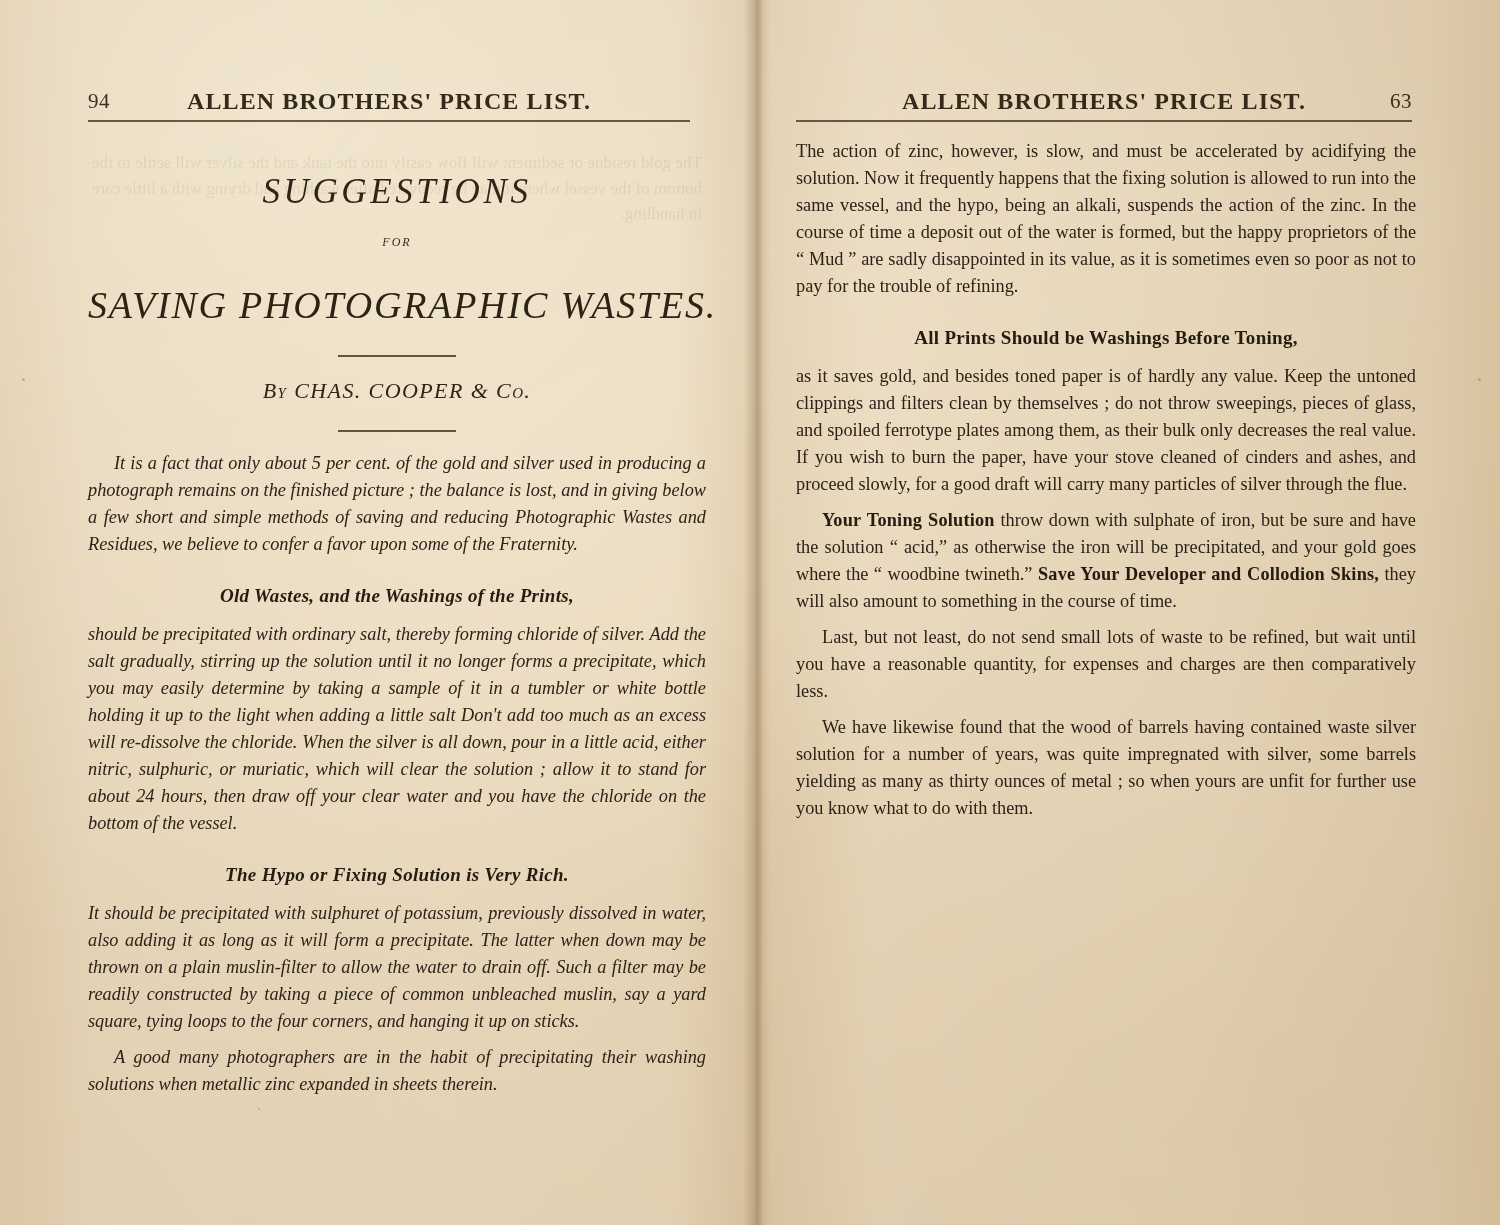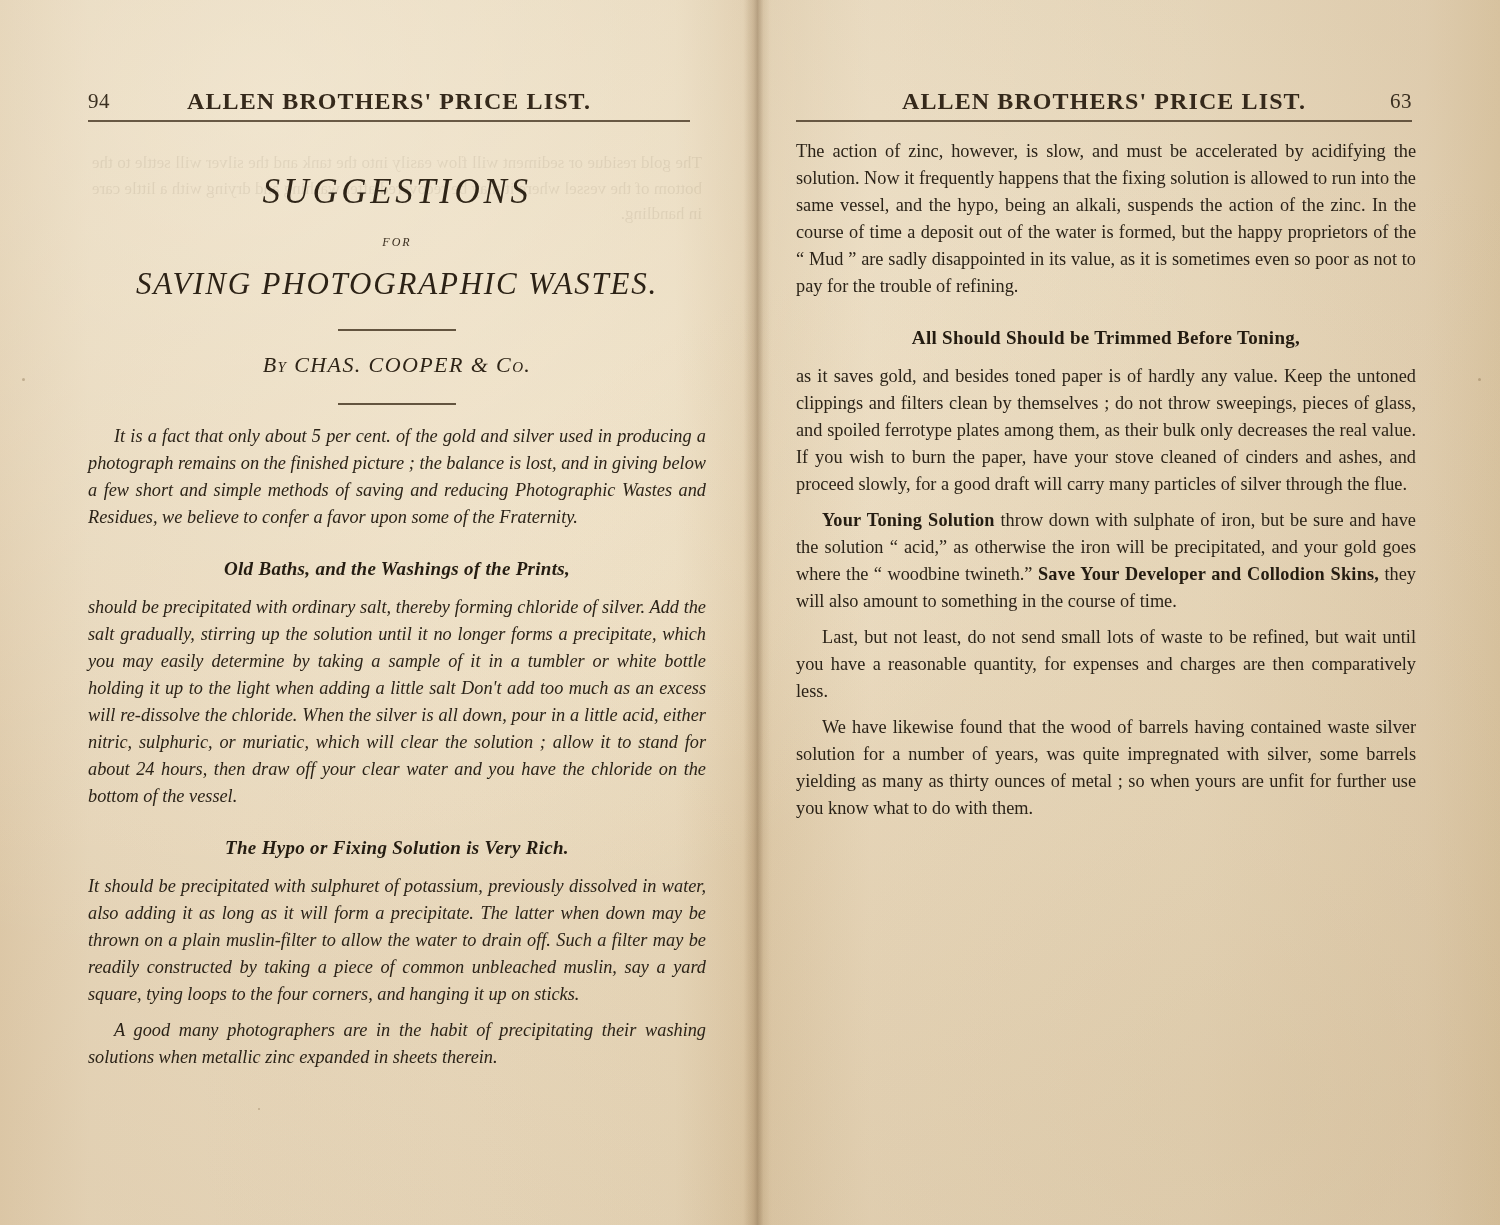--- a/index.html
+++ b/index.html
@@ -115,22 +115,22 @@
     font-weight: 400;
   }
   .title-for {
     margin-top: 16px;
     font-size: 12px;
     letter-spacing: 2px;
     text-transform: uppercase;
     color: #3a2e1f;
   }
   .title-sub {
-    margin-top: 10px;
-    font-size: 31px;
+    margin-top: 26px;
+    font-size: 38px;
     letter-spacing: 1.8px;
     font-variant: small-caps;
     color: #2c2216;
     white-space: nowrap;
   }
   .divider {
     width: 118px;
     height: 2px;
     background: #4a3b27;
     margin: 22px auto 18px auto;
@@ -211,21 +211,21 @@
         <div class="title-main">SUGGESTIONS</div>
         <div class="title-for">FOR</div>
         <div class="title-sub">SAVING PHOTOGRAPHIC WASTES.</div>
         <div class="divider"></div>
         <div class="byline">By CHAS. COOPER &amp; Co.</div>
         <div class="divider"></div>
       </div>
 
       <p>It is a fact that only about 5 per cent. of the gold and silver used in producing a photograph remains on the finished picture ; the balance is lost, and in giving below a few short and simple methods of saving and reducing Photographic Wastes and Residues, we believe to confer a favor upon some of the Fraternity.</p>
 
-      <h3 class="subhead">Old Baths, and the Washings of the Prints,</h3>
+      <h3 class="subhead">Old Wastes, and the Washings of the Prints,</h3>
       <p class="noindent">should be precipitated with ordinary salt, thereby forming chloride of silver. Add the salt gradually, stirring up the solution until it no longer forms a precipitate, which you may easily determine by taking a sample of it in a tumbler or white bottle holding it up to the light when adding a little salt   Don't add too much as an excess will re-dissolve the chloride.   When the silver is all down, pour in a little acid, either nitric, sulphuric, or muriatic, which will clear the solution ; allow it to stand for about 24 hours, then draw off your clear water and you have the chloride on the bottom of the vessel.</p>
 
       <h3 class="subhead">The Hypo or Fixing Solution is Very Rich.</h3>
       <p class="noindent">It should be precipitated with sulphuret of potassium, previously dissolved in water, also adding it as long as it will form a precipitate.   The latter when down may be thrown on a plain muslin-filter to allow the water to drain off.   Such a filter may be readily constructed by taking a piece of common unbleached muslin, say a yard square, tying loops to the four corners, and hanging it up on sticks.</p>
       <p>A good many photographers are in the habit of precipitating their washing solutions when metallic zinc expanded in sheets therein.</p>
 
     </div>
   </div>
 
   <div class="page page-right">
@@ -236,21 +236,21 @@
         <span class="running-title">ALLEN BROTHERS' PRICE LIST.</span>
         <span class="folio">63</span>
       </div>
       <div class="rule"></div>
     </div>
 
     <div class="col col-right">
 
       <p class="noindent">The action of zinc, however, is slow, and must be accelerated by acidifying the solution.  Now it frequently happens that the fixing solution is allowed to run into the same vessel, and the hypo, being an alkali, suspends the action of the zinc.   In the course of time a deposit out of the water is formed, but the happy proprietors of the “ Mud ” are sadly disappointed in its value, as it is sometimes even so poor as not to pay for the trouble of refining.</p>
 
-      <h3 class="subhead">All Should Should be Trimmed Before Toning,</h3>
+      <h3 class="subhead">All Prints Should be Washings Before Toning,</h3>
       <p class="noindent">as it saves gold, and besides toned paper is of hardly any value. Keep the untoned clippings and filters clean by themselves ; do not throw sweepings, pieces of glass, and spoiled ferrotype plates among them, as their bulk only decreases the real value.  If you wish to burn the paper, have your stove cleaned of cinders and ashes, and proceed slowly, for a good draft will carry many particles of silver through the flue.</p>
 
       <p>
         <span class="lead">Your Toning Solution</span><span> throw down with sulphate of iron, but be sure and have the solution “ acid,” as otherwise the iron will be precipitated, and your gold goes where the  “ woodbine twineth.” </span><span class="lead">Save Your Developer and Collodion Skins,</span><span> they will also amount to something in the course of time.</span>
       </p>
 
       <p>Last, but not least, do not send small lots of waste to be refined, but wait until you have a reasonable quantity, for expenses and charges are then comparatively less.</p>
       <p>We have likewise found that the wood of barrels having contained waste silver solution for a number of years, was quite impregnated with silver, some barrels yielding as many as thirty ounces of metal ; so when yours are unfit for further use you know what to do with them.</p>
 
     </div>

